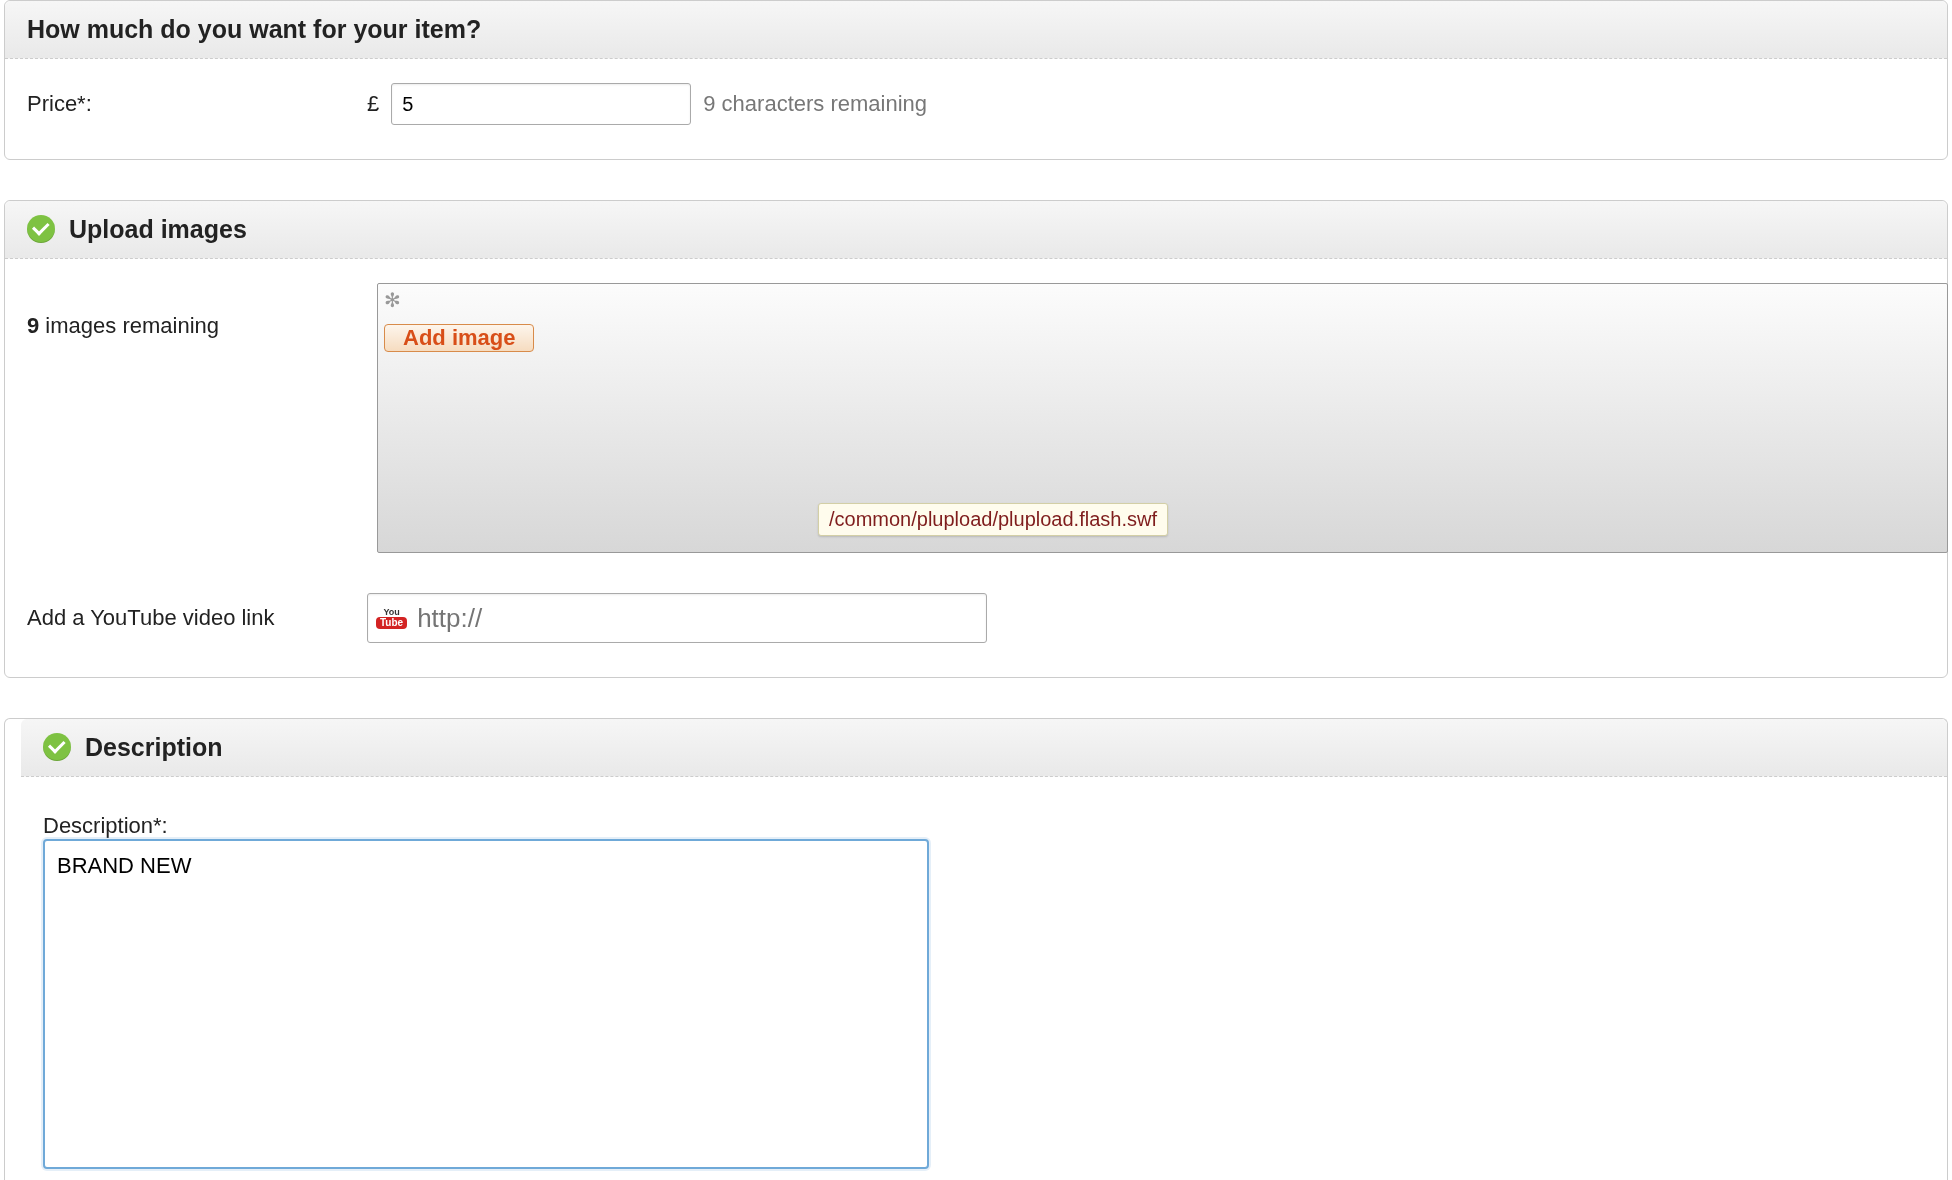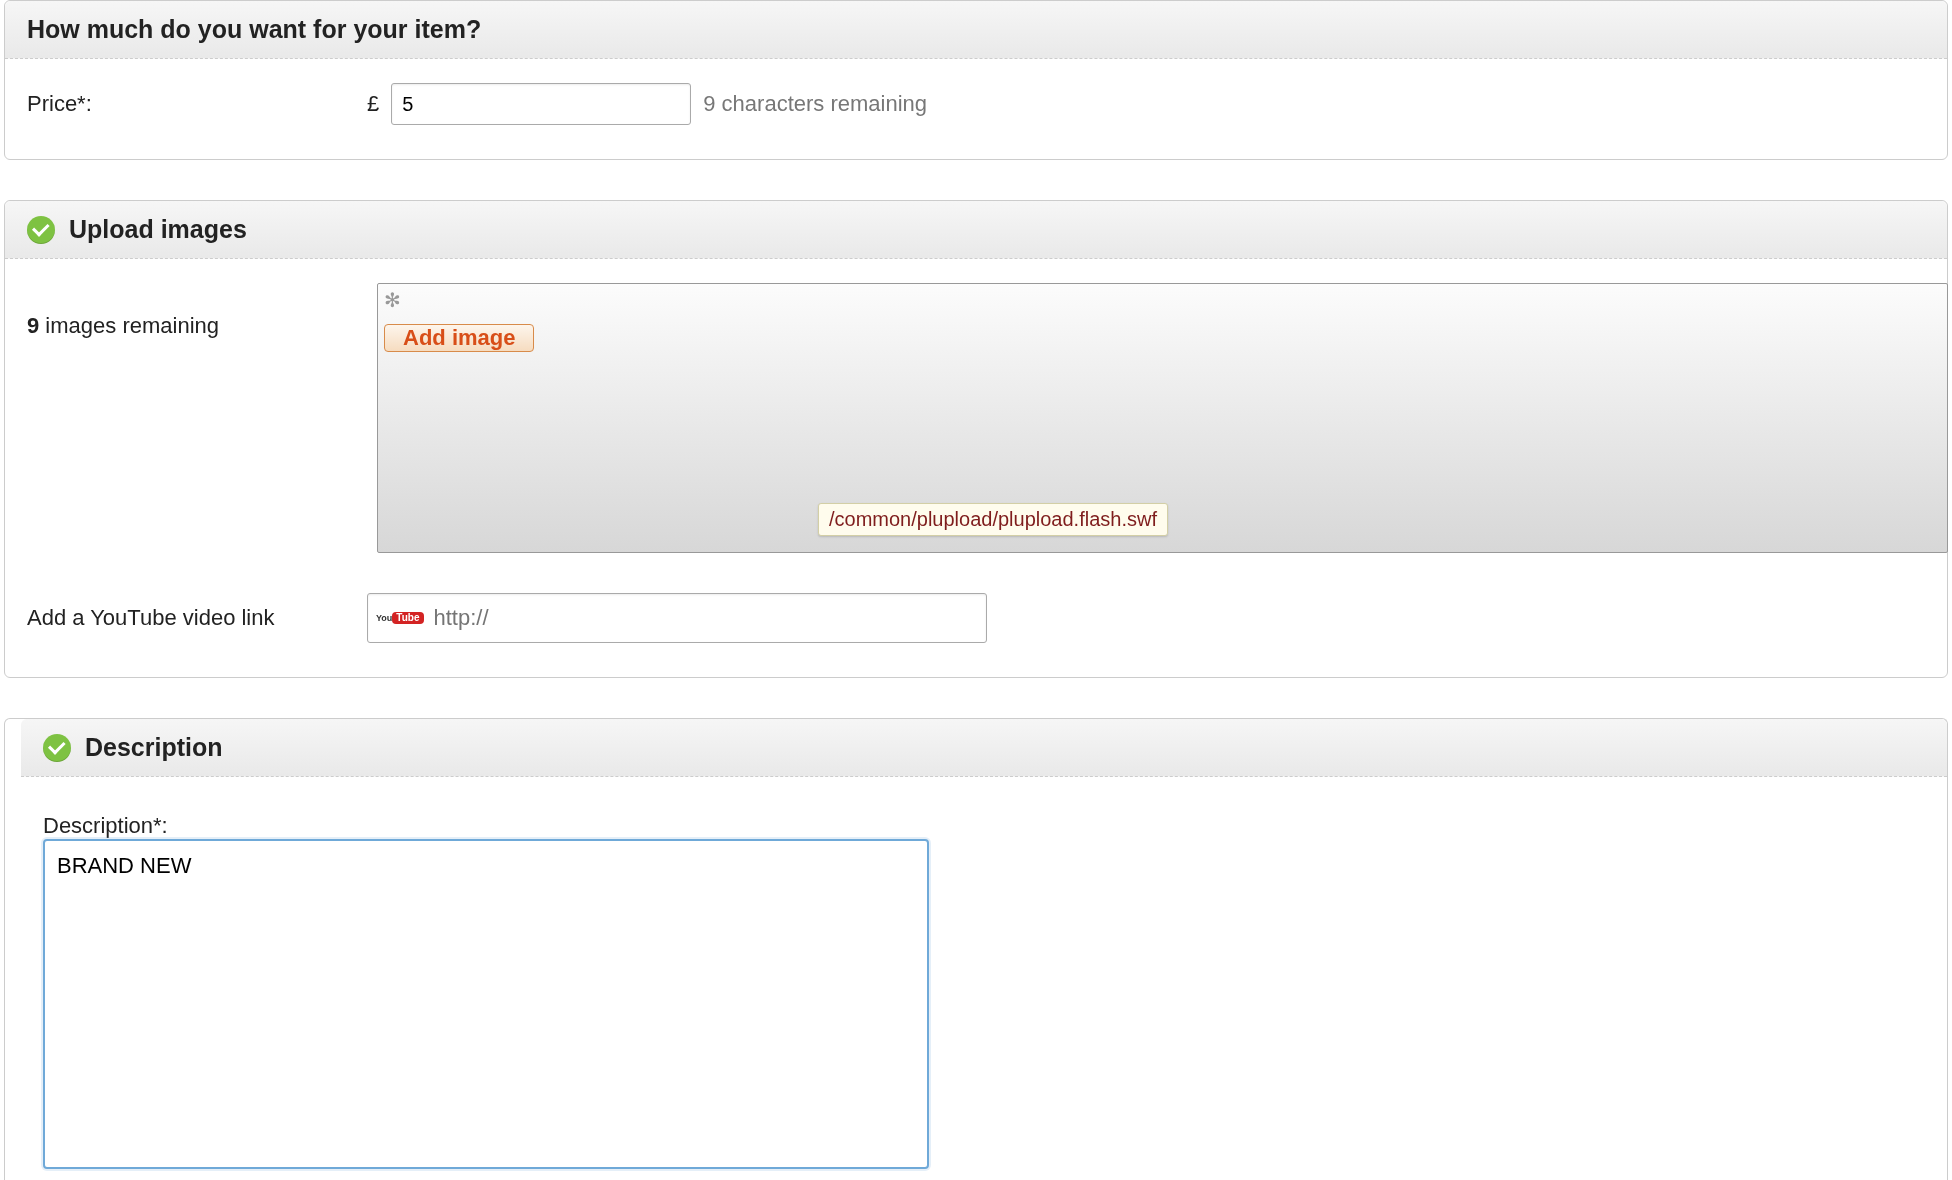--- a/index.html
+++ b/index.html
@@ -20,21 +20,21 @@
   }
   .section-header {
     background: linear-gradient(#f6f6f6, #e9e9e9);
     padding: 14px 22px;
     font-weight: 700;
     font-size: 25px;
     border-bottom: 1px dashed #ccc;
     border-top-left-radius: 6px;
     border-top-right-radius: 6px;
     display: flex;
-    align-items: center;
+    align-items: flex-start;
     gap: 14px;
     color: #222;
   }
   .check-icon {
     width: 28px;
     height: 28px;
     border-radius: 50%;
     background: #7ec242;
     display: inline-flex;
     align-items: center;
@@ -155,42 +155,42 @@
     height: 50px;
     width: 620px;
     display: flex;
     align-items: center;
     padding: 0 8px;
     box-shadow: inset 0 1px 2px rgba(0,0,0,0.08);
     gap: 8px;
   }
   .youtube-icon {
     display: inline-flex;
-    flex-direction: row;
+    flex-direction: column;
     align-items: center;
     line-height: 1;
   }
   .youtube-icon .yt-top {
     font-size: 9px;
     font-weight: 700;
     color: #333;
   }
   .youtube-icon .yt-bot {
     display: inline-block;
     background: #d32323;
     color: #fff;
     font-size: 10px;
     font-weight: 700;
     padding: 1px 4px;
     border-radius: 4px;
   }
   .youtube-input {
     border: none;
     outline: none;
-    font-size: 22px;
+    font-size: 26px;
     color: #b91c1c;
     flex: 1;
     font-family: inherit;
     background: transparent;
   }
 
   
   .description-textarea {
     width: 886px;
     height: 330px;

